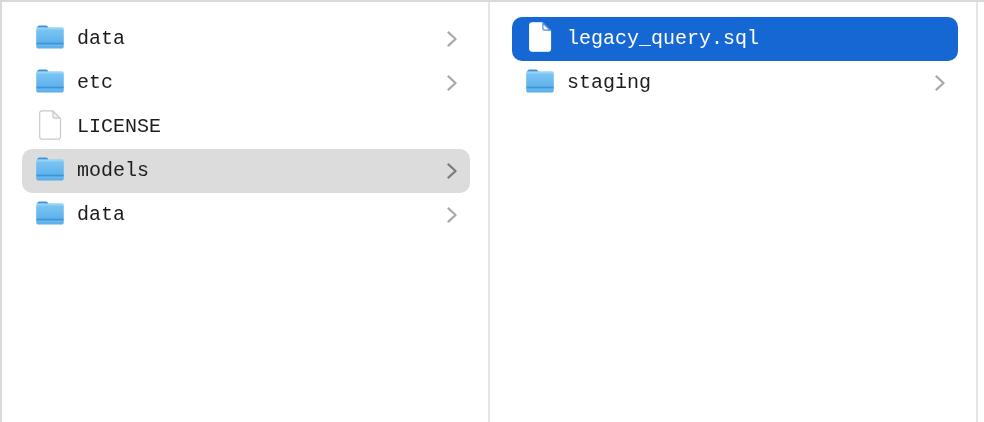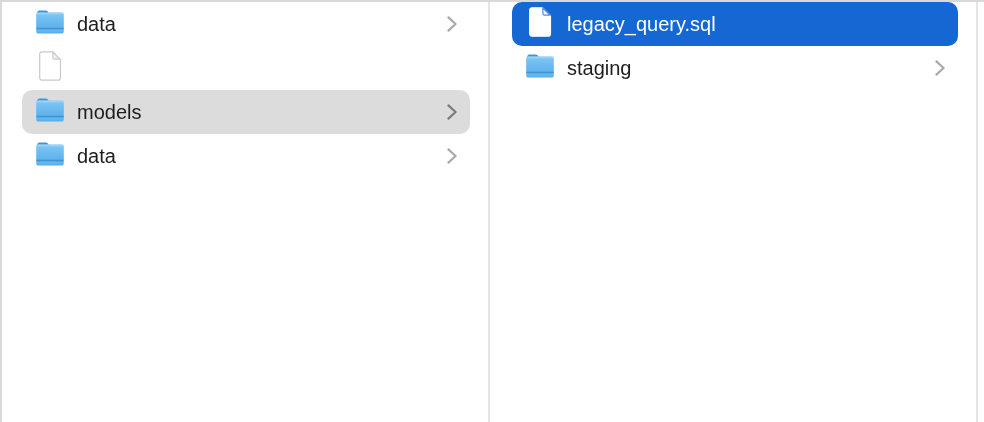--- a/index.html
+++ b/index.html
@@ -4,22 +4,22 @@
 <style>
   html,body{margin:0;padding:0;}
   body{
     width:984px;height:422px;overflow:hidden;
     background:#fff;
     font-family:"Liberation Sans","DejaVu Sans",sans-serif;
   }
   .window{position:relative;width:984px;height:422px;background:var(--background,#fff);overflow:hidden;}
   .edge-top{position:absolute;left:0;top:0;width:100%;height:2px;background:var(--window-edge,#d9d9d9);}
   .edge-left{position:absolute;left:0;top:0;width:2px;height:100%;background:var(--window-edge,#d9d9d9);}
-  .col{position:absolute;top:2px;bottom:0;box-sizing:border-box;padding-top:0;
-       border-right:2px solid var(--divider,#e5e5e5);background:transparent;}
+  .col{position:absolute;top:2px;bottom:0;box-sizing:border-box;padding-top:15px;
+       border-right:2px solid var(--divider,#e5e5e5);background:transparent;font-family:Liberation Mono, monospace;}
   .col-left{left:2px;width:488px;}
   .col-right{left:492px;width:486px;}
   .row{
     height:44px;display:flex;align-items:center;
     margin:0 18px 0 20px;border-radius:10px;
     padding:0 12px 0 10px;box-sizing:border-box;
   }
   .row.sel-active{background:var(--selection-blue,#1567d3);}
   .row.sel-gray{background:var(--selection-gray,#dcdcdc);}
   .icon-box{width:36px;flex:0 0 36px;display:flex;align-items:center;justify-content:center;}
@@ -75,28 +75,47 @@
     </span>
     <span class="label">data</span>
     <span class="chevron">
       <svg width="12" height="18" viewBox="0 0 12 18">
         <path class="chev" d="M2.4 2.4 L9.6 9 L2.4 15.6" fill="none" stroke-width="2.2" stroke-linecap="round" stroke-linejoin="round"></path>
       </svg>
     </span>
   </div>
       <div class="row">
     <span class="icon-box">
+      <span class="folder-wrap">
+        <svg width="30" height="26" viewBox="0 0 30 26">
+          <path class="tab" d="M2 5 q0 -3.5 2.6 -3.5 h6.2 q1.9 0 2.5 1.7 l0.9 2.6 z"></path>
+          <rect class="body-rect" x="1.2" y="3.4" width="27.6" height="21.2" rx="2.6"></rect>
+          <rect x="1.2" y="3.4" width="27.6" height="2.2" rx="1.1" fill="#9bd4f7" opacity="0.85"></rect>
+        </svg>
+      </span>
+
+    </span>
+    <span class="label">etc</span>
+    <span class="chevron">
+      <svg width="12" height="18" viewBox="0 0 12 18">
+        <path class="chev" d="M2.4 2.4 L9.6 9 L2.4 15.6" fill="none" stroke-width="2.2" stroke-linecap="round" stroke-linejoin="round"></path>
+      </svg>
+    </span>
+  </div>
+      <div class="row">
+    <span class="icon-box">
 
       <span class="file-wrap">
         <svg width="24" height="30" viewBox="0 0 24 30">
           <path class="page" d="M4.2 0.8 h10.4 l7.9 7.9 v18 a2.5 2.5 0 0 1 -2.5 2.5 H4.2 a2.5 2.5 0 0 1 -2.5 -2.5 V3.3 a2.5 2.5 0 0 1 2.5 -2.5 Z"></path>
           <path class="fold" d="M14.9 1.1 v5.3 a1.7 1.7 0 0 0 1.7 1.7 h5.3 Z"></path>
         </svg>
       </span>
     </span>
+    <span class="label">LICENSE</span>
 
   </div>
       <div class="row sel-gray">
     <span class="icon-box">
       <span class="folder-wrap">
         <svg width="30" height="26" viewBox="0 0 30 26">
           <path class="tab" d="M2 5 q0 -3.5 2.6 -3.5 h6.2 q1.9 0 2.5 1.7 l0.9 2.6 z"></path>
           <rect class="body-rect" x="1.2" y="3.4" width="27.6" height="21.2" rx="2.6"></rect>
           <rect x="1.2" y="3.4" width="27.6" height="2.2" rx="1.1" fill="#9bd4f7" opacity="0.85"></rect>
         </svg>

